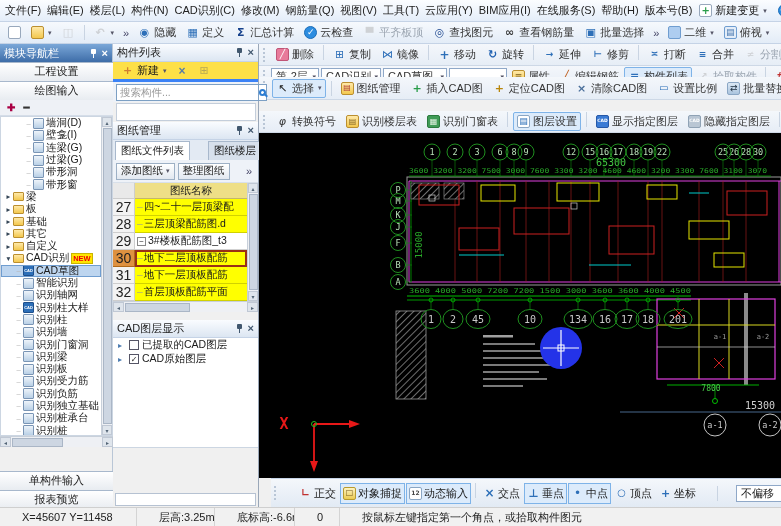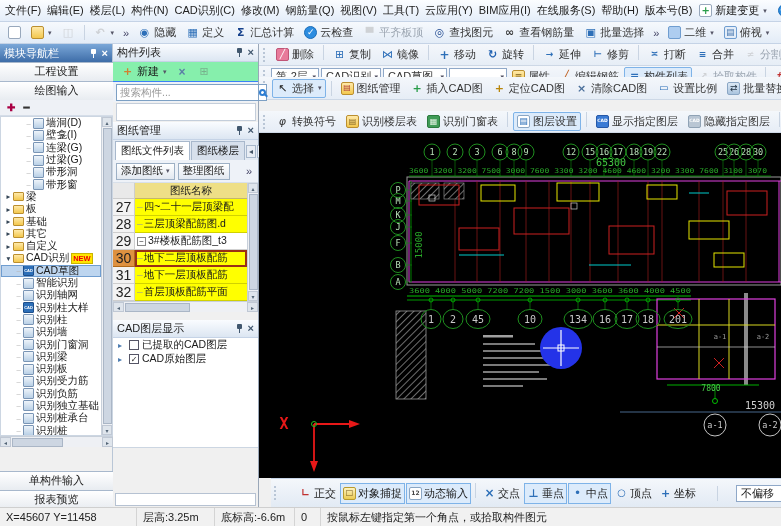--- a/index.html
+++ b/index.html
@@ -97,21 +97,21 @@
 #snapbar{position:absolute;left:271px;top:478px;width:522px;height:29px;background:linear-gradient(#f4f7fb,#e2eaf4);border-top:1px solid #c5d3e6;display:flex;align-items:center;font-size:11px;padding:0 3px;gap:15px;overflow:hidden}
 .snap-item{display:inline-flex;align-items:center;gap:2px;padding:2px 2px;border:1px solid transparent}
 .snap-item.active{background:#dcebfb;border:1px solid #7eb3e8}
 .spinbox{width:40px;height:16px;background:#fff;border:1px solid #8fa8c8;display:inline-flex;align-items:stretch}
 .spin-val{flex:1;text-align:right;padding:1px 2px 0 0;font-size:10px}
 .spin-arrows{width:9px;display:flex;flex-direction:column;border-left:1px solid #c0cbd8;font-size:5px;color:#456;line-height:1}
 .spin-arrows span{flex:1;display:flex;align-items:center;justify-content:center;background:#e8eef5}
 
 
 #statusbar{position:absolute;left:0;top:507px;width:781px;height:19px;background:#f1f1f1;border-top:1px solid #cfcfcf;display:flex;align-items:center;font-size:11px;color:#222}
-.status-cell{padding:0 6px;height:100%;display:flex;align-items:center;border-right:1px solid #d4d4d4;white-space:nowrap;overflow:hidden;flex:none}
+.status-cell{padding:0 22px;height:100%;display:flex;align-items:center;border-right:1px solid #d4d4d4;white-space:nowrap;overflow:hidden;flex:none}
 
 
 #sidebar{position:absolute;left:0;top:44px;width:113px;height:463px;background:#f0f0f0;border-right:1px solid #b9c6d6}
 .sb-title{position:absolute;left:0;top:0;width:100%;height:18px;background:linear-gradient(#7aa7d8,#3e6da8);color:#fff;display:flex;align-items:center;padding:0 4px;font-size:11px}
 .title-tools{margin-left:auto;display:flex;align-items:center;gap:4px}
 .pin{width:9px;height:11px;position:relative;display:inline-block}
 .pin::before{content:"";position:absolute;left:2px;top:1px;width:5px;height:5px;background:#41576e;border-radius:1px}
 .pin::after{content:"";position:absolute;left:4px;top:6px;width:1px;height:4px;background:#41576e}
 .sb-title .pin::before,.sb-title .pin::after{background:#fff}
 .close-x{font-size:11px;font-weight:bold;color:#41576e;line-height:1}
@@ -136,21 +136,21 @@
 .sthumb-v{flex:1;width:9px;background:#cdd6e2;border:1px solid #aab6c6;margin:1px 0}
 .hscroll{display:flex;align-items:center;background:#eef0f4;border-top:1px solid #c8d0da;height:11px}
 .hscroll .sarr{width:11px;height:100%}
 .sthumb-h{width:45%;height:9px;background:#cdd6e2;border:1px solid #aab6c6;margin:0 1px}
 #sb-hscroll{position:absolute;left:0;top:392px;width:113px}
 
 
 #midcol{position:absolute;left:113px;top:44px;width:146px;height:463px;background:#f0f0f0;border-right:1px solid #9aa7b8}
 .panel-title-light{position:absolute;left:0;width:100%;height:18px;background:linear-gradient(#fafcff,#dce6f2);border-bottom:1px solid #c5d3e6;display:flex;align-items:center;padding:0 4px;font-size:11px;color:#222}
 #cp-title{top:0}
-.cp-toolbar{position:absolute;left:0;top:18px;width:100%;height:20px;display:flex;align-items:center;gap:4px;padding:0 4px;background:#86efac;border-bottom:1px solid #3b82f6;font-size:11px}
+.cp-toolbar{position:absolute;left:0;top:18px;width:100%;height:20px;display:flex;align-items:center;gap:4px;padding:0 4px;background:#fde047;border-bottom:3px solid #3b82f6;font-size:11px}
 .xglyph{font-size:12px;font-weight:bold;color:#5b7ea6}
 .cp-search{position:absolute;left:0;top:38px;width:100%;height:20px;display:flex;align-items:center;padding:0 3px;background:#eef2f8}
 .search-input{flex:1;height:17px;border:1px solid #7da0c4;border-right:none;font-size:10.5px;padding:0 3px;font-family:"Liberation Sans",sans-serif;color:#333;background:#fff;outline:none}
 .search-input::placeholder{color:#999}
 .mag-btn{width:18px;height:17px;background:#fff;border:1px solid #7da0c4;display:flex;align-items:center;justify-content:center}
 .mag{width:7px;height:7px;border:2px solid #2d7dd2;border-radius:50%;position:relative}
 .mag::after{content:"";position:absolute;width:5px;height:2px;background:#2d7dd2;transform:rotate(45deg);right:-4px;bottom:-2px}
 .cp-list{position:absolute;left:3px;top:59px;width:140px;height:18px;background:#fff;border:1px solid #c4cedb}
 #dp-title{top:78px}
 .dp-tabs{position:absolute;left:0;top:96px;width:100%;height:20px;display:flex;align-items:flex-end;background:#e3eaf3;padding:0 2px;gap:1px;font-size:10.5px}
@@ -644,21 +644,21 @@
   <div class="cp-list"></div>
 
   <div id="dp-title" class="panel-title-light">
     <span>图纸管理</span>
     <span class="title-tools">
         <span class="pin"></span>
         <span class="close-x">×</span>
       </span>
   </div>
   <div class="dp-tabs">
-    <span id="dp-tabs-items" style="display:flex;gap:1px">
+    <span id="dp-tabs-items" style="display:flex;gap:18px">
         <span class="tab active">图纸文件列表</span>
         <span class="tab">图纸楼层</span>
       </span>
     <span class="tab-arrow">◂</span>
     <span class="tab-arrow2">▸</span>
   </div>
   <div class="dp-actions">
     <span class="mini-btn">
         <span>添加图纸</span>
         <span class="caret">▾</span>

